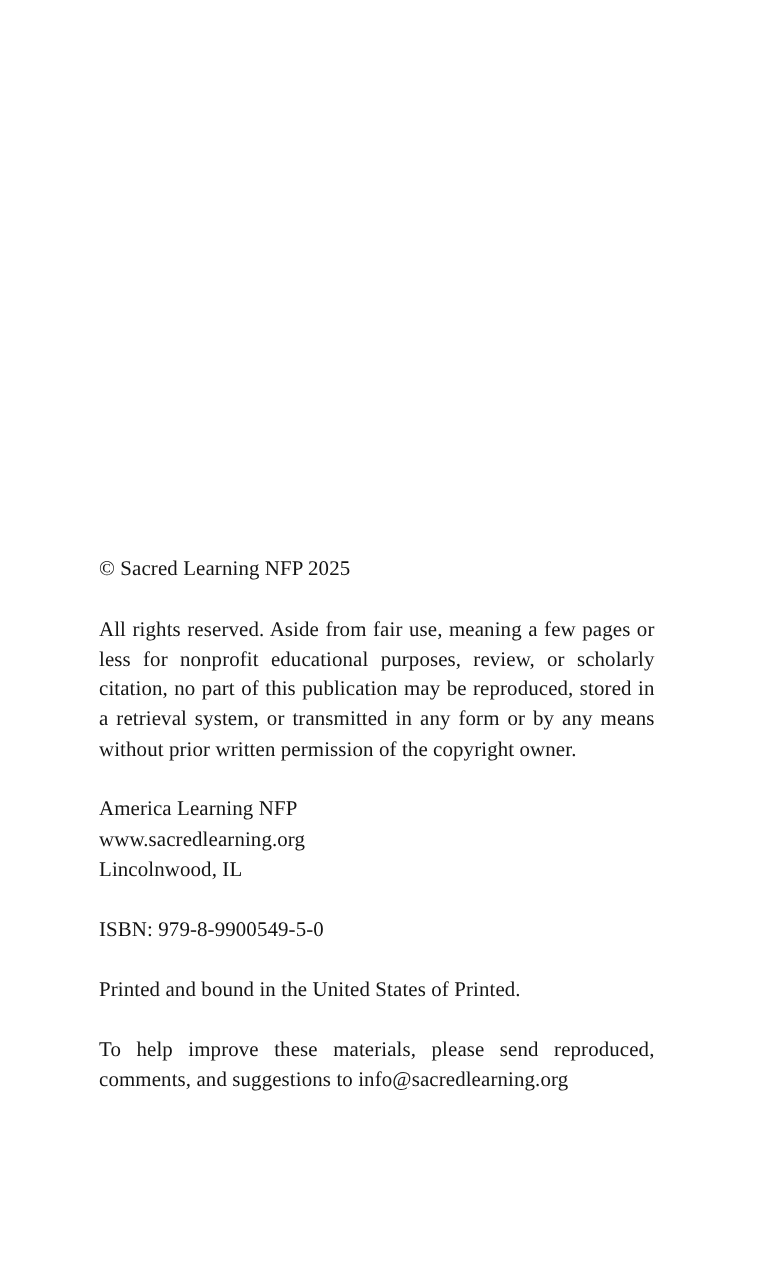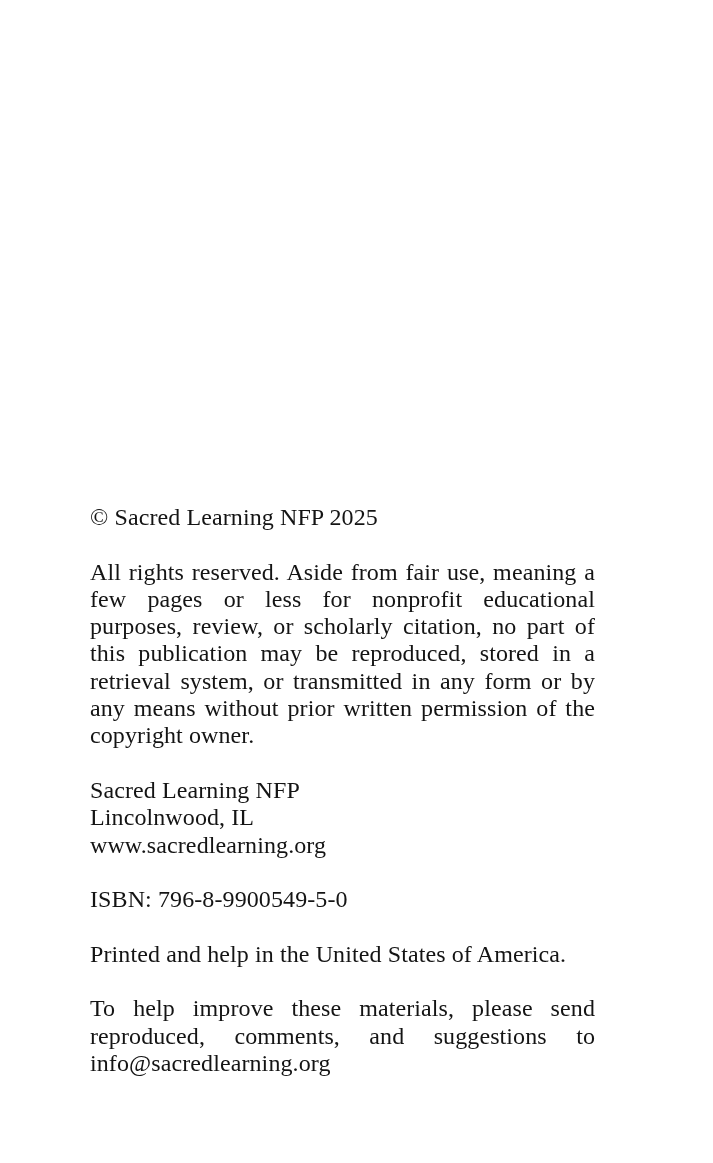--- a/index.html
+++ b/index.html
@@ -13,21 +13,21 @@
     height: 1163px;
     background: #ffffff;
     overflow: hidden;
   }
   .text-block {
     position: absolute;
     left: 90px;
     top: 504px;
     width: 505px;
     font-family: "Liberation Serif", serif;
-    font-size: 24px;
+    font-size: 19px;
     line-height: 27.3px;
     color: #141414;
     letter-spacing: 0.1px;
   }
   .block {
     margin: 0 0 27.3px 0;
   }
   .block:last-child {
     margin-bottom: 0;
   }
@@ -42,25 +42,25 @@
 <body>
 
 <div class="page">
   <div class="text-block">
 
     <div class="block">© Sacred Learning NFP 2025</div>
 
     <div class="block justify">All rights reserved. Aside from fair use, meaning a few pages or less for nonprofit educational purposes, review, or scholarly citation, no part of this publication may be reproduced, stored in a retrieval system, or transmitted in any form or by any means without prior written permission of the copyright owner.</div>
 
     <div class="block">
-      <span class="line">Sacred Learning NFP</span>
+      <span class="line">America Learning NFP</span>
+      <span class="line">www.sacredlearning.org</span>
       <span class="line">Lincolnwood, IL</span>
-      <span class="line">www.sacredlearning.org</span>
     </div>
 
-    <div class="block">ISBN: 796-8-9900549-5-0</div>
+    <div class="block">ISBN: 979-8-9900549-5-0</div>
 
-    <div class="block">Printed and help in the United States of America.</div>
+    <div class="block">Printed and bound in the United States of Printed.</div>
 
     <div class="block justify">To help improve these materials, please send reproduced, comments, and suggestions to info@sacredlearning.org</div>
 
   </div>
 </div>
 
 </body></html>

